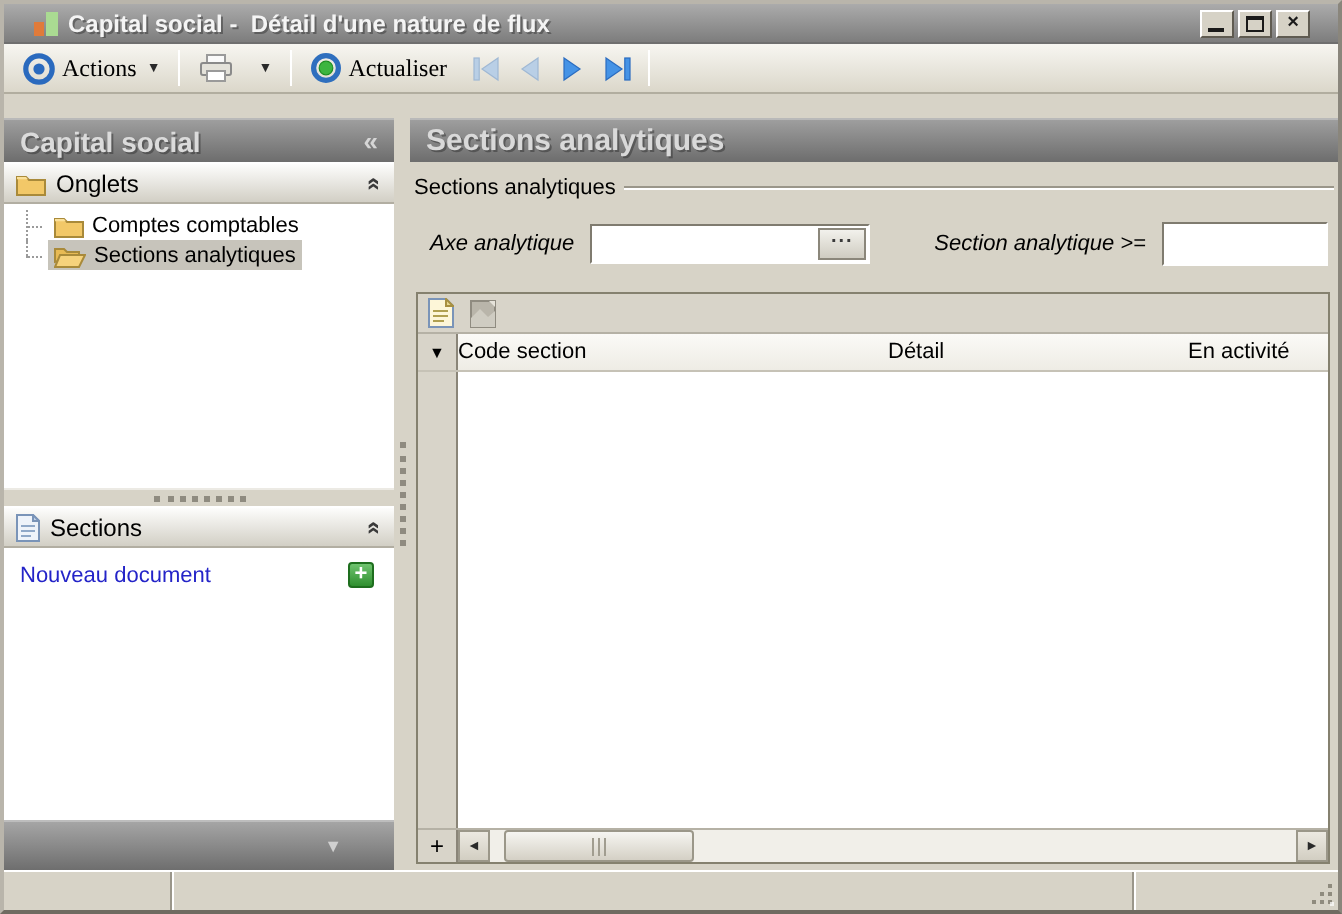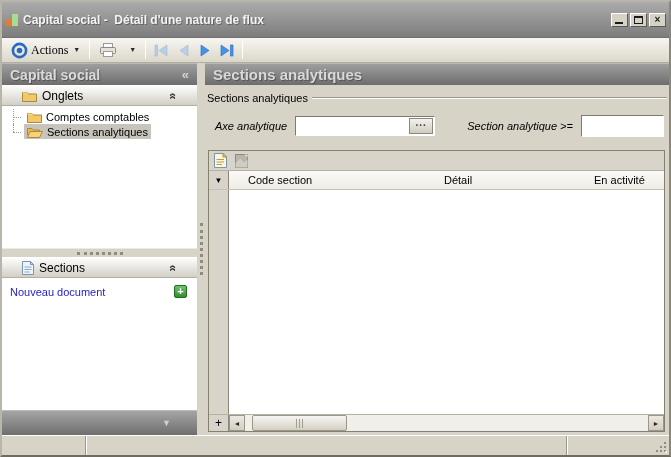--- a/index.html
+++ b/index.html
@@ -3,49 +3,49 @@
 <meta charset="utf-8">
 <style>
   html,body{margin:0;padding:0;}
   body{width:671px;height:457px;font-family:"Liberation Sans",sans-serif;font-size:11px;color:#000;}
   *{box-sizing:border-box;}
 
   .window{width:671px;height:457px;border:2px solid #b9b5ab;border-bottom-color:#6f6b61;border-right-color:#8a867c;
     background:#d7d3c7;display:flex;flex-direction:column;overflow:hidden;}
 
   
-  .titlebar{height:36px;background:linear-gradient(180deg,#ababab,#7d7d7d);display:flex;align-items:center;
-    padding:0 3px;flex:0 0 auto;border-bottom:1px solid #6f6f6f;}
+  .titlebar{height:20px;background:linear-gradient(180deg,#ababab,#7d7d7d);display:flex;align-items:center;
+    padding:0 14px;flex:0 0 auto;border-bottom:1px solid #6f6f6f;}
   .app-icon{width:14px;height:13px;margin-right:4px;flex:0 0 auto;}
   .title{color:#f4f4f4;font-weight:bold;font-size:12px;text-shadow:1px 1px 0 rgba(60,60,60,.55);white-space:pre;flex:1;overflow:hidden;}
   .winbtn{width:17px;height:14px;margin-left:2px;background:#d6d2c6;border:1px solid;border-color:#ffffff #5f5b51 #5f5b51 #ffffff;
     display:flex;align-items:center;justify-content:center;font-size:10px;font-weight:bold;line-height:1;color:#1a1a1a;position:relative;}
   .glyph-min{position:absolute;bottom:2px;left:3px;width:8px;border-bottom:2px solid #1a1a1a;}
   .glyph-max{width:9px;height:8px;border:1px solid #1a1a1a;border-top-width:2px;}
 
   
   .toolbar{height:25px;background:linear-gradient(180deg,#f7f6f1,#dbd7ca);border-bottom:1px solid #b1ad9f;
     display:flex;align-items:center;padding:0 4px;flex:0 0 auto;}
   .tb-item{display:flex;align-items:center;height:21px;padding:0 4px;border:1px solid transparent;border-radius:2px;font-family:Liberation Serif, serif;}
   .tb-label{font-size:12px;margin:0 3px;}
   .caret{font-size:7px;margin-left:2px;color:#2a2a2a;}
   .tb-sep{width:1px;height:18px;background:#a9a599;border-right:1px solid #ffffff;margin:0 4px;flex:0 0 auto;}
   .navbtn{display:flex;align-items:center;justify-content:center;width:22px;height:20px;}
 
   
-  .content{flex:1;display:flex;min-height:0;}
+  .content{flex:1;display:flex;min-height:0;margin-top:12px;}
 
   
   .sidebar{width:195px;flex:0 0 auto;display:flex;flex-direction:column;background:#ffffff;}
   .panel-header{height:22px;background:linear-gradient(180deg,#9e9e9e,#6d6d6d);border-top:1px solid #b9b9b9;
     display:flex;align-items:center;padding:0 8px;flex:0 0 auto;}
   .panel-header .ph-text{color:#dbdbdb;font-weight:bold;font-size:14px;flex:1;text-shadow:1px 1px 0 rgba(50,50,50,.5);}
   .ph-collapse{color:#d6d6d6;font-weight:bold;font-size:13px;cursor:pointer;}
   .groupbar{height:21px;background:linear-gradient(180deg,#fdfdfc,#d2cfc5);border-top:1px solid #ffffff;border-bottom:1px solid #b2aea2;
-    display:flex;align-items:center;padding:0 20px;flex:0 0 auto;}
+    display:flex;align-items:center;padding:0 6px;flex:0 0 auto;}
   .groupbar .gb-label{flex:1;margin-left:5px;font-size:12px;}
   .chev-up{display:inline-block;transform:rotate(90deg);font-weight:bold;color:#3a3a3a;font-size:12px;}
   .tree{flex:0 0 auto;height:142px;background:#fff;padding-top:3px;}
   .tree-item{position:relative;display:flex;align-items:flex-start;height:15px;padding-left:22px;cursor:pointer;}
   .tree-item::before{content:"";position:absolute;left:11px;top:0;bottom:0;border-left:1px dotted #9a9a9a;}
   .tree-item.last::before{bottom:50%;}
   .tree-item::after{content:"";position:absolute;left:11px;top:50%;width:8px;border-top:1px dotted #9a9a9a;}
   .tree-row{display:flex;align-items:center;gap:4px;padding:0 3px;height:15px;}
   .tree-row.selected{background:#c7c4bb;}
   .tree-label{font-size:11px;white-space:nowrap;}
@@ -81,21 +81,21 @@
   .input2{flex:1;margin-left:8px;width:auto;min-width:60px;}
 
   
   .grid{flex:1;margin:13px 4px 3px 3px;border:1px solid #85816f;background:#fff;display:flex;flex-direction:column;min-height:0;}
   .grid-toolbar{height:20px;background:#d8d4c9;border-bottom:1px solid #b5b1a5;display:flex;align-items:center;gap:3px;padding:0 2px;flex:0 0 auto;}
   .gt-btn{width:18px;height:17px;display:flex;align-items:center;justify-content:center;border:1px solid transparent;cursor:pointer;}
   .grid-header{height:19px;background:linear-gradient(180deg,#fbfaf7,#eeece5);border-bottom:1px solid #c6c2b6;display:flex;flex:0 0 auto;}
   .sel-col{width:20px;flex:0 0 auto;background:#d8d4c9;border-right:1px solid #8a8578;display:flex;align-items:center;justify-content:center;}
   .filter-caret{font-size:8px;color:#000;cursor:pointer;}
   .col{display:flex;align-items:center;font-size:11px;cursor:pointer;}
-  .col-code{width:210px;padding-left:19px;}
+  .col-code{width:210px;padding-left:0;}
   .col-libelle{width:150px;padding-left:5px;}
   .col-activite{flex:1;padding-left:5px;}
   .grid-body{flex:1;display:flex;min-height:0;background:#fff;}
   .grid-body .sel-col{border-right:1px solid #8a8578;}
   .grid-rows{flex:1;}
   .grid-footer{height:17px;flex:0 0 auto;border-top:1px solid #b5b1a5;display:flex;background:#f1efe9;}
   .addrow-btn{width:20px;flex:0 0 auto;background:#d8d4c9;border-right:1px solid #8a8578;display:flex;align-items:center;justify-content:center;
     font-size:12px;line-height:1;cursor:pointer;}
   .hscroll{flex:1;display:flex;align-items:stretch;}
   .scroll-btn{width:16px;flex:0 0 auto;background:linear-gradient(180deg,#ece9e1,#d2cec2);border:1px solid #9b9789;
@@ -148,20 +148,27 @@
       <svg width="18" height="15" viewBox="0 0 18 15">
         <rect x="4.5" y="0.5" width="9" height="4" fill="#fafafa" stroke="#9a9a9a"></rect>
         <rect x="1.5" y="4.5" width="15" height="6" rx="1" fill="#e4e2da" stroke="#8a8a8a"></rect>
         <rect x="4.5" y="8.5" width="9" height="5" fill="#ffffff" stroke="#9a9a9a"></rect>
       </svg>
     </div>
     <div class="tb-item">
       <span class="caret">▼</span>
     </div>
     <div class="tb-sep"></div>
+    <div class="tb-item">
+      <svg width="16" height="16" viewBox="0 0 16 16">
+        <circle cx="8" cy="8" r="6.2" fill="none" stroke="#2f6fbe" stroke-width="2.6"></circle>
+        <circle cx="8" cy="8" r="3.4" fill="#3db540" stroke="#1f8f22" stroke-width="0.6"></circle>
+      </svg>
+      <span class="tb-label">Actualiser</span>
+    </div>
     <div class="navbtn">
       <svg width="16" height="13" viewBox="0 0 16 13">
         <rect x="2" y="1" width="2.6" height="11" fill="#b9cfe6" stroke="#9fb8d4" stroke-width="0.6"></rect>
         <path d="M14 1 L6 6.5 L14 12 Z" fill="#b9cfe6" stroke="#9fb8d4" stroke-width="0.6"></path>
       </svg>
     </div>
     <div class="navbtn">
       <svg width="13" height="13" viewBox="0 0 13 13">
         <path d="M11 1 L3 6.5 L11 12 Z" fill="#b9cfe6" stroke="#9fb8d4" stroke-width="0.6"></path>
       </svg>

